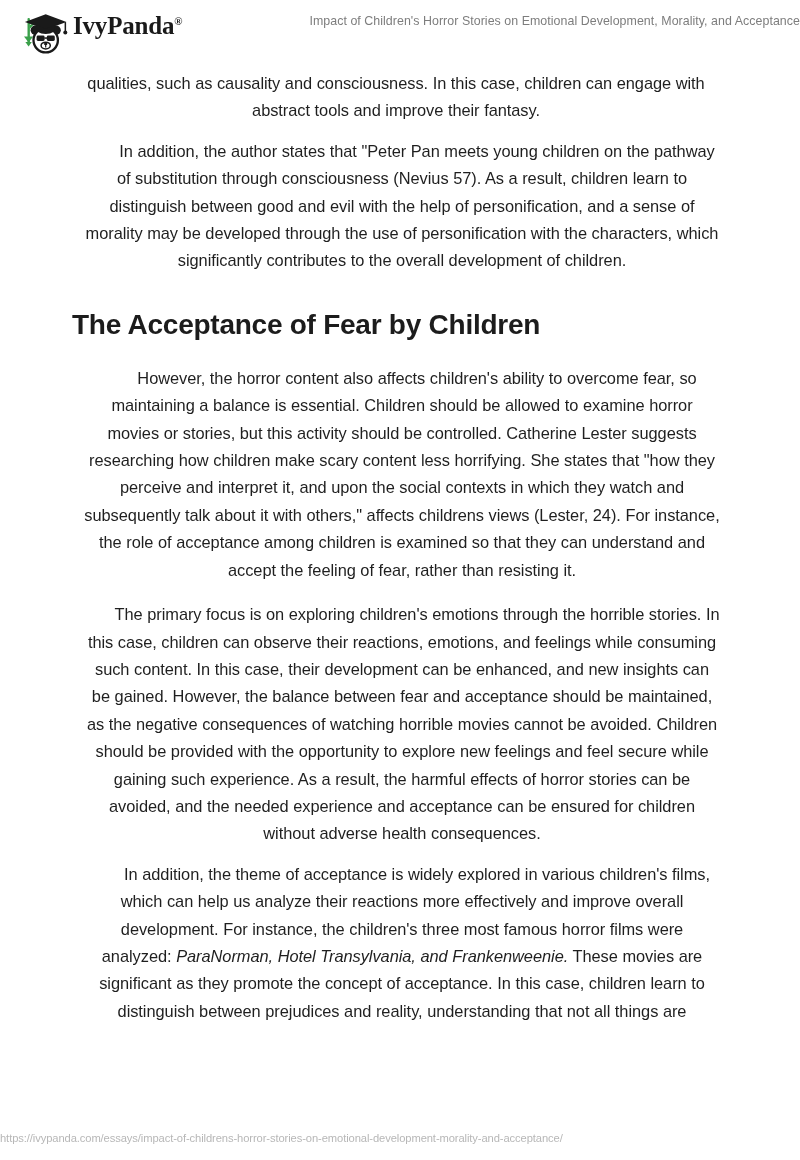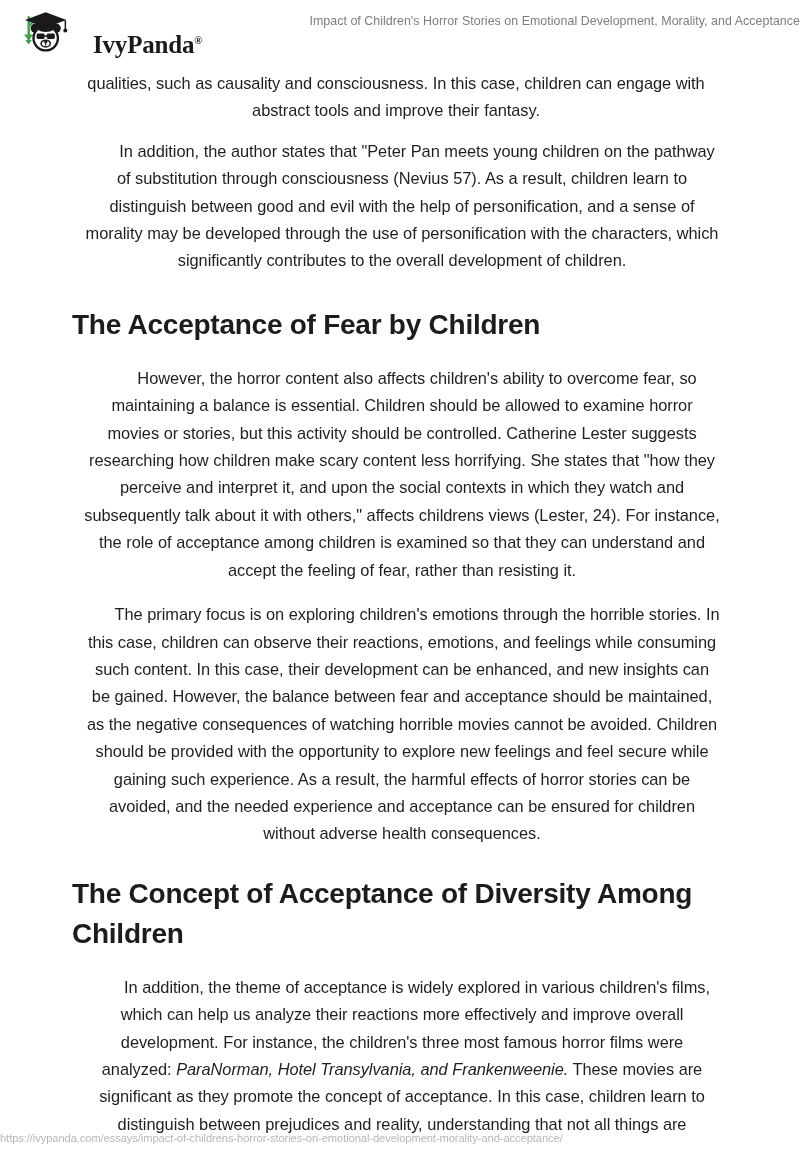--- a/index.html
+++ b/index.html
@@ -20,23 +20,22 @@
   .page-header {
     position: relative;
     height: 62px;
     width: 800px;
   }
   .logo-block {
     position: absolute;
     left: 18px;
     top: 12px;
     display: flex;
-    align-items: flex-end;
+    align-items: flex-start;
     height: 44px;
-    gap: 20px;
   }
   .logo-mark {
     width: 52px;
     height: 46px;
     display: block;
     flex: 0 0 auto;
   }
   .logo-wordmark {
     font-family: "Liberation Serif", serif;
     font-size: 25px;
@@ -166,19 +165,18 @@
   <p class="para">qualities, such as causality and consciousness. In this case, children can engage with abstract tools and improve their fantasy.</p>
 
   <p class="para indent gap-after-para">In addition, the author states that "Peter Pan meets young children on the pathway of substitution through consciousness (Nevius 57). As a result, children learn to distinguish between good and evil with the help of personification, and a sense of morality may be developed through the use of personification with the characters, which significantly contributes to the overall development of children.</p>
 
   <h2 class="section-heading">The Acceptance of Fear by Children</h2>
 
   <p class="para indent gap-after-para">However, the horror content also affects children's ability to overcome fear, so maintaining a balance is essential. Children should be allowed to examine horror movies or stories, but this activity should be controlled. Catherine Lester suggests researching how children make scary content less horrifying. She states that "how they perceive and interpret it, and upon the social contexts in which they watch and subsequently talk about it with others," affects childrens views (Lester, 24). For instance, the role of acceptance among children is examined so that they can understand and accept the feeling of fear, rather than resisting it.</p>
 
   <p class="para indent">The primary focus is on exploring children's emotions through the horrible stories. In this case, children can observe their reactions, emotions, and feelings while consuming such content. In this case, their development can be enhanced, and new insights can be gained. However, the balance between fear and acceptance should be maintained, as the negative consequences of watching horrible movies cannot be avoided. Children should be provided with the opportunity to explore new feelings and feel secure while gaining such experience. As a result, the harmful effects of horror stories can be avoided, and the needed experience and acceptance can be ensured for children without adverse health consequences.</p>
 
-  <h2 class="section-heading tight-top">The Concept of Acceptance of Diversity Among Children</h2>
 
   <p class="para indent"><span>In addition, the theme of acceptance is widely explored in various children's films, which can help us analyze their reactions more effectively and improve overall development. For instance, the children's three most famous horror films were analyzed: </span><em>ParaNorman, Hotel Transylvania, and Frankenweenie.</em><span> These movies are significant as they promote the concept of acceptance. In this case, children learn to distinguish between prejudices and reality, understanding that not all things are</span></p>
 
 </div>
 
 <div class="page-footer">https://ivypanda.com/essays/impact-of-childrens-horror-stories-on-emotional-development-morality-and-acceptance/</div>
 
 </body></html>

